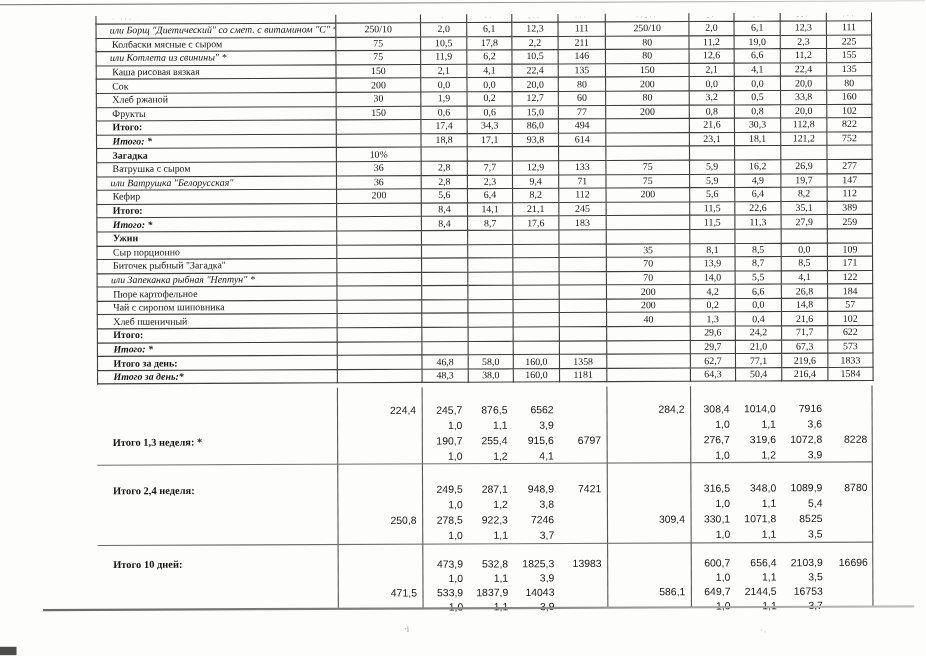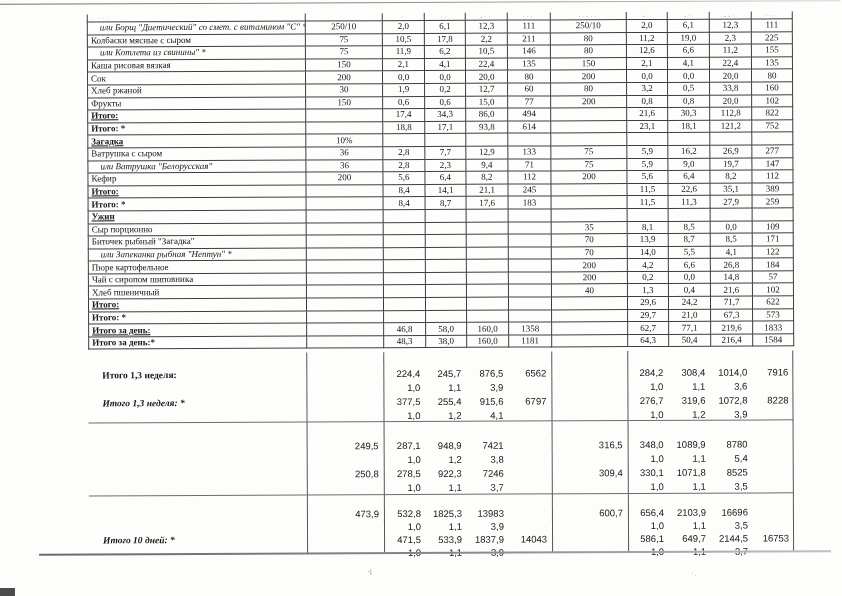--- a/index.html
+++ b/index.html
@@ -14,42 +14,42 @@
            background:linear-gradient(90deg,#6f6f6f 0%,#8c8c8c 45%,#b5b5b5 80%,#d8d8d8 100%);}
   .bottomline{position:absolute;left:38px;top:552px;width:792px;height:2px;
            background:linear-gradient(90deg,#6a6a6a 0%,#8a8a8a 55%,#c0c0c0 100%);}
   .cornermark{position:absolute;left:0px;top:588px;width:15px;height:8px;background:#4c4c4c;}
   .pagemark{position:absolute;color:#8a8a8a;font-size:8px;}
 
   
   table.menu{position:absolute;left:88px;top:13px;width:705px;border-collapse:collapse;table-layout:fixed;}
   table.menu td{border:1px solid #3e3e3e;height:11.6px;line-height:11px;padding:0;
                 font-size:9px;text-align:center;white-space:nowrap;overflow:hidden;}
-  table.menu td.label{text-align:left;padding-left:3px;}
+  table.menu td.label{text-align:left;padding-left:14px;}
   td.ii{font-style:italic;padding-left:12px !important;}
-  td.b{font-weight:bold;text-decoration:underline;}
-  td.bi{font-weight:bold;}
+  td.b{font-weight:bold;}
+  td.bi{font-weight:bold;font-style:italic;}
   tr.partial td{height:7px;line-height:6px;border-top:none;font-size:6px;color:#8d8d8d;letter-spacing:2px;}
 
   
   #summary{position:absolute;left:88px;top:352px;width:705px;height:201px;}
   .vline{position:absolute;top:0;height:201px;width:1px;background:#565656;}
   .sblock{position:absolute;left:0;width:705px;box-sizing:border-box;overflow:visible;}
   .sb0{top:0;height:70px;padding-top:15px;border-bottom:1px solid #6d6d6d;}
   .sb1{top:71px;height:72px;padding-top:16px;border-bottom:1px solid #6d6d6d;}
   .sb2{top:143px;height:58px;padding-top:12px;}
   .srow{display:grid;grid-template-columns:218px 77px 42px 41px 42px 43px 76px 41px 42px 42px 41px;
         height:14px;line-height:14px;}
   .sb2 .srow{height:13px;line-height:13px;}
   .scell{font-family:"Liberation Sans",sans-serif;font-size:9.5px;text-align:right;
          padding-right:5px;white-space:nowrap;overflow:visible;}
   .slabel{font-family:"Liberation Serif",serif;font-size:9.5px;text-align:left;
           padding-left:14px;white-space:nowrap;}
   .slabel.b{font-weight:bold;}
-  .slabel.bi{font-weight:bold;font-style:italic;}
+  .slabel.bi{font-weight:bold;}
 </style>
 </head>
 <body>
 
 <div class="page">
   <div class="tilt">
     <div class="topline"></div>
 
     <table class="menu">
       <colgroup>
@@ -224,21 +224,21 @@
           </tr>
           <tr>
             <td class="label ii">или Ватрушка "Белорусская"</td>
             <td class="num">36</td>
             <td class="num">2,8</td>
             <td class="num">2,3</td>
             <td class="num">9,4</td>
             <td class="num">71</td>
             <td class="num">75</td>
             <td class="num">5,9</td>
-            <td class="num">9,0</td>
+            <td class="num">4,9</td>
             <td class="num">19,7</td>
             <td class="num">147</td>
           </tr>
           <tr>
             <td class="label ">Кефир</td>
             <td class="num">200</td>
             <td class="num">5,6</td>
             <td class="num">6,4</td>
             <td class="num">8,2</td>
             <td class="num">112</td>
@@ -421,21 +421,20 @@
     </table>
 
     <div id="summary">
       <div class="vline" style="left:218px"></div>
       <div class="vline" style="left:295px"></div>
       <div class="vline" style="left:463px"></div>
       <div class="vline" style="left:539px"></div>
       <div class="vline" style="left:704px"></div>
     <div class="sblock sb0">
           <div class="srow">
-            <div class="scell slabel b">Итого 1,3 неделя:</div>
             <div class="scell"></div>
             <div class="scell">224,4</div>
             <div class="scell">245,7</div>
             <div class="scell">876,5</div>
             <div class="scell">6562</div>
             <div class="scell"></div>
             <div class="scell">284,2</div>
             <div class="scell">308,4</div>
             <div class="scell">1014,0</div>
             <div class="scell">7916</div>
@@ -449,21 +448,21 @@
             <div class="scell"></div>
             <div class="scell"></div>
             <div class="scell">1,0</div>
             <div class="scell">1,1</div>
             <div class="scell">3,6</div>
             <div class="scell"></div>
           </div>
           <div class="srow">
             <div class="scell slabel bi">Итого 1,3 неделя: *</div>
             <div class="scell"></div>
-            <div class="scell">377,5</div>
+            <div class="scell">190,7</div>
             <div class="scell">255,4</div>
             <div class="scell">915,6</div>
             <div class="scell">6797</div>
             <div class="scell"></div>
             <div class="scell">276,7</div>
             <div class="scell">319,6</div>
             <div class="scell">1072,8</div>
             <div class="scell">8228</div>
           </div>
           <div class="srow">
@@ -475,20 +474,21 @@
             <div class="scell"></div>
             <div class="scell"></div>
             <div class="scell">1,0</div>
             <div class="scell">1,2</div>
             <div class="scell">3,9</div>
             <div class="scell"></div>
           </div>
         </div>
         <div class="sblock sb1">
           <div class="srow">
+            <div class="scell slabel b">Итого 2,4 неделя:</div>
             <div class="scell"></div>
             <div class="scell">249,5</div>
             <div class="scell">287,1</div>
             <div class="scell">948,9</div>
             <div class="scell">7421</div>
             <div class="scell"></div>
             <div class="scell">316,5</div>
             <div class="scell">348,0</div>
             <div class="scell">1089,9</div>
             <div class="scell">8780</div>
@@ -527,20 +527,21 @@
             <div class="scell"></div>
             <div class="scell"></div>
             <div class="scell">1,0</div>
             <div class="scell">1,1</div>
             <div class="scell">3,5</div>
             <div class="scell"></div>
           </div>
         </div>
         <div class="sblock sb2">
           <div class="srow">
+            <div class="scell slabel b">Итого 10 дней:</div>
             <div class="scell"></div>
             <div class="scell">473,9</div>
             <div class="scell">532,8</div>
             <div class="scell">1825,3</div>
             <div class="scell">13983</div>
             <div class="scell"></div>
             <div class="scell">600,7</div>
             <div class="scell">656,4</div>
             <div class="scell">2103,9</div>
             <div class="scell">16696</div>
@@ -552,21 +553,20 @@
             <div class="scell">1,1</div>
             <div class="scell">3,9</div>
             <div class="scell"></div>
             <div class="scell"></div>
             <div class="scell">1,0</div>
             <div class="scell">1,1</div>
             <div class="scell">3,5</div>
             <div class="scell"></div>
           </div>
           <div class="srow">
-            <div class="scell slabel bi">Итого 10 дней: *</div>
             <div class="scell"></div>
             <div class="scell">471,5</div>
             <div class="scell">533,9</div>
             <div class="scell">1837,9</div>
             <div class="scell">14043</div>
             <div class="scell"></div>
             <div class="scell">586,1</div>
             <div class="scell">649,7</div>
             <div class="scell">2144,5</div>
             <div class="scell">16753</div>

